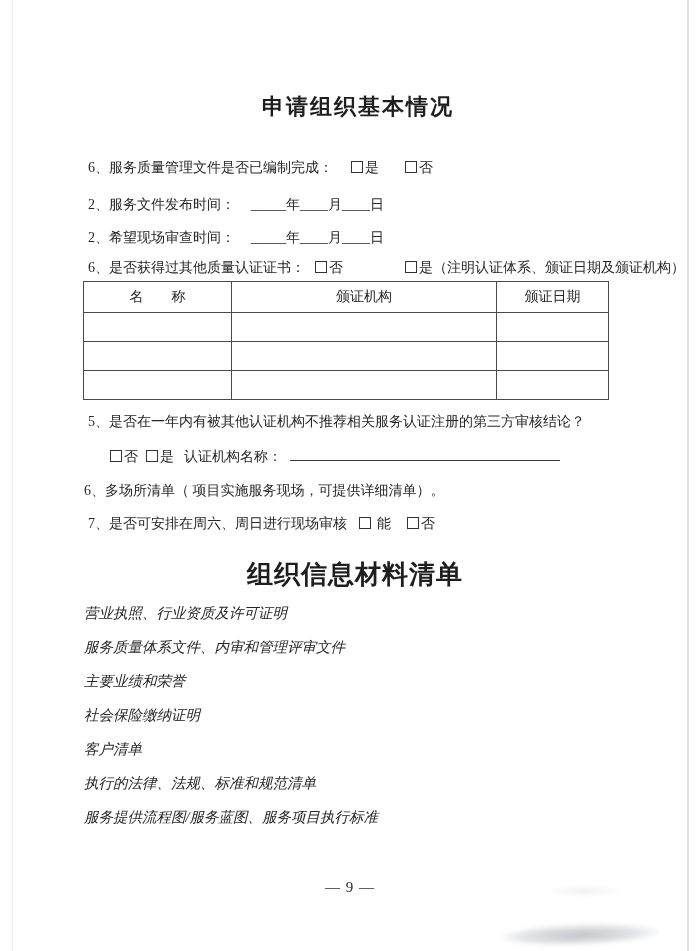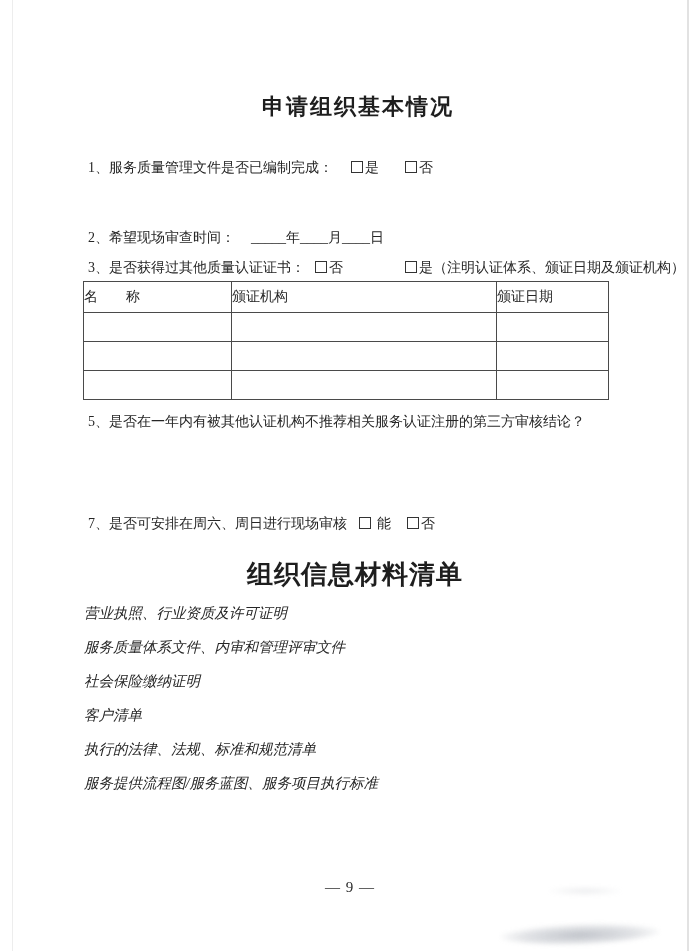--- a/index.html
+++ b/index.html
@@ -86,21 +86,21 @@
   .cert-table {
     position: absolute; top: 281px; left: 83px;
     border-collapse: collapse; table-layout: fixed;
     font-size: 14px; color: #262626;
   }
   .cert-table th, .cert-table td {
     border: 1px solid #4a4a4a;
     padding: 0;
   }
   .cert-table th {
-    height: 30px; font-weight: normal; text-align: left;
+    height: 30px; font-weight: normal; text-align: center;
   }
   .cert-table td { height: 28px; }
   .materials {
     position: absolute; top: 606px; left: 84px;
     font-size: 14.5px; color: #262626; font-style: italic;
   }
   .mat-item {
     line-height: 15px; margin-bottom: 19px; white-space: nowrap;
   }
   .footer {
@@ -113,30 +113,33 @@
 <body>
 
 <div class="page">
 
   <div class="edge-left"></div>
   <div class="edge-right"></div>
 
   <h1 class="title">申请组织基本情况</h1>
 
   <div class="q" style="top:159px">
-    <span>1、服务质量管理文件是否已编制完成：</span><span class="opt ml18"><span class="cb"></span><span>是</span></span><span class="opt ml26"><span class="cb"></span><span>否</span></span>
-  </div>
-
+    <span>6、服务质量管理文件是否已编制完成：</span><span class="opt ml18"><span class="cb"></span><span>是</span></span><span class="opt ml26"><span class="cb"></span><span>否</span></span>
+  </div>
+
+  <div class="q" style="top:196px">
+    <span>2、服务文件发布时间：</span><span class="ml16">_____年____月____日</span>
+  </div>
 
   <div class="q" style="top:229px">
     <span>2、希望现场审查时间：</span><span class="ml16">_____年____月____日</span>
   </div>
 
   <div class="q" style="top:259px">
-    <span>3、是否获得过其他质量认证证书：</span><span class="opt ml10"><span class="cb"></span><span>否</span></span><span class="opt ml14"><span class="cb"></span><span>是（注明认证体系、颁证日期及颁证机构）</span></span>
+    <span>6、是否获得过其他质量认证证书：</span><span class="opt ml10"><span class="cb"></span><span>否</span></span><span class="opt ml14"><span class="cb"></span><span>是（注明认证体系、颁证日期及颁证机构）</span></span>
   </div>
 
   <table class="cert-table">
     <colgroup>
       <col style="width:148px">
       <col style="width:265px">
       <col style="width:112px">
     </colgroup>
     <thead>
       <tr>
@@ -161,31 +164,38 @@
         <td></td>
         <td></td>
       </tr>
     </tbody>
   </table>
 
   <div class="q" style="top:413px">
     <span>5、是否在一年内有被其他认证机构不推荐相关服务认证注册的第三方审核结论？</span>
   </div>
 
-
+  <div class="q q5b" style="top:446px">
+    <span class="opt"><span class="cb"></span><span>否</span></span><span class="opt ml8"><span class="cb"></span><span>是</span></span><span class="ml10">认证机构名称：</span><span class="blank-line"></span>
+  </div>
+
+  <div class="q" style="top:482px; left:84px">
+    <span>6、多场所清单（ 项目实施服务现场，可提供详细清单）。</span>
+  </div>
 
   <div class="q" style="top:515px">
     <span>7、是否可安排在周六、周日进行现场审核</span><span class="opt ml12"><span class="cb cb-gap"></span><span>能</span></span><span class="opt ml16"><span class="cb"></span><span>否</span></span>
   </div>
 
   <h2 class="section-title">组织信息材料清单</h2>
 
   <div class="materials">
     <div class="mat-item">营业执照、行业资质及许可证明</div>
     <div class="mat-item">服务质量体系文件、内审和管理评审文件</div>
+    <div class="mat-item">主要业绩和荣誉</div>
     <div class="mat-item">社会保险缴纳证明</div>
     <div class="mat-item">客户清单</div>
     <div class="mat-item">执行的法律、法规、标准和规范清单</div>
     <div class="mat-item">服务提供流程图/服务蓝图、服务项目执行标准</div>
   </div>
 
   <div class="footer">— 9 —</div>
 
   <div class="smudge-2"></div>
   <div class="smudge"></div>

